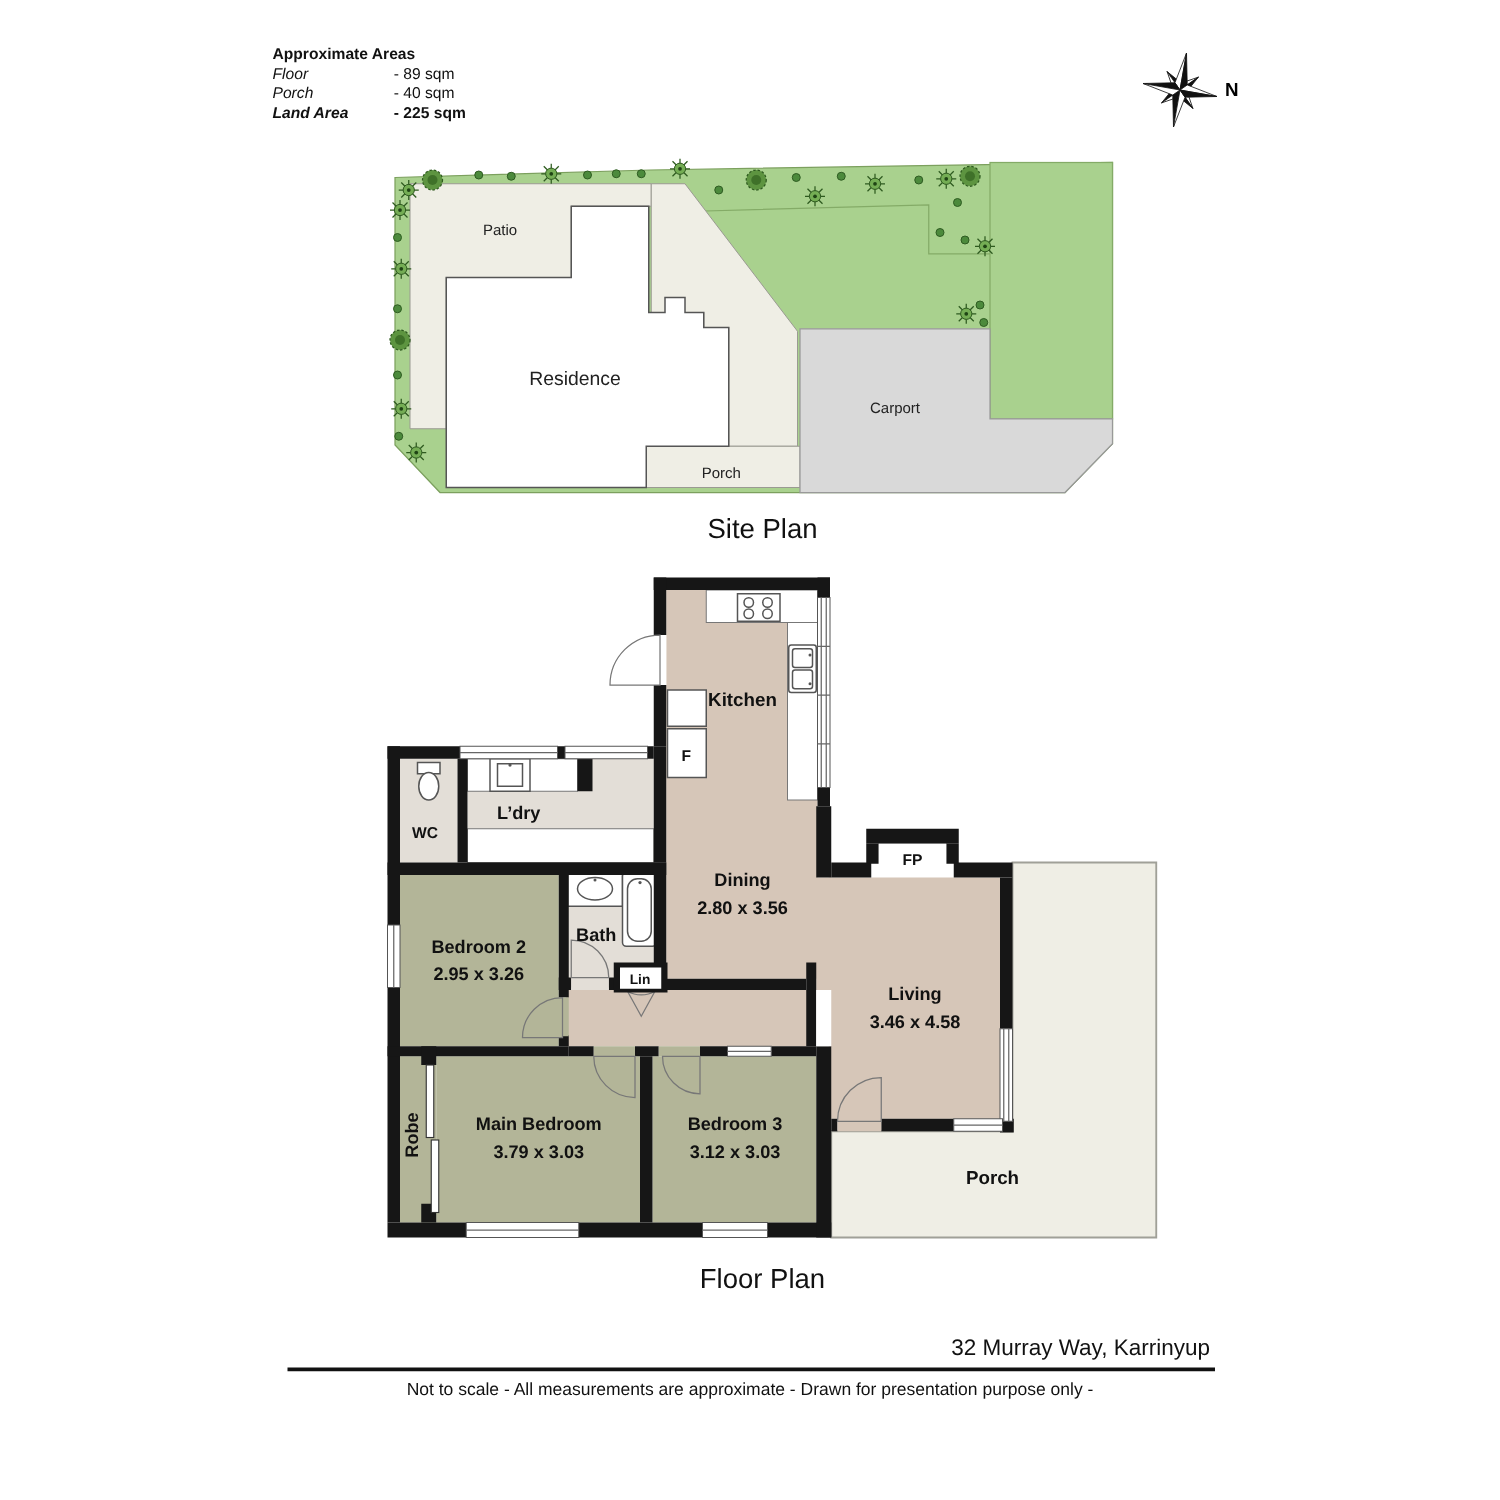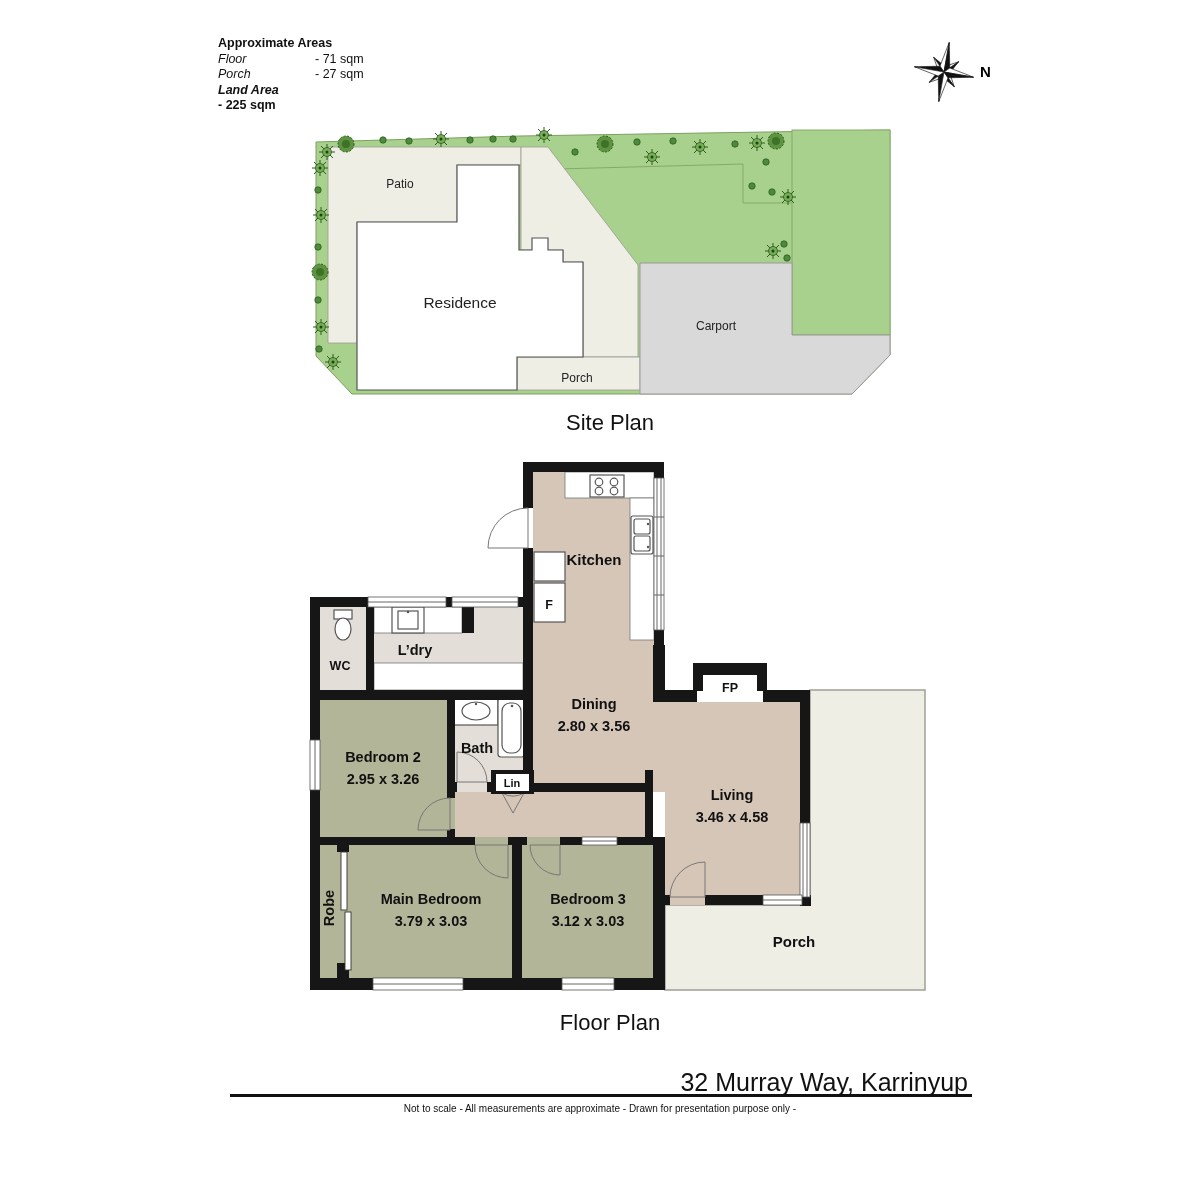--- a/index.html
+++ b/index.html
@@ -4,28 +4,28 @@
 <style>
   html,body{margin:0;padding:0;background:#fff;}
   #page{position:relative;width:1200px;height:1200px;background:#fff;overflow:hidden;
         font-family:"Liberation Sans",sans-serif;color:#111;}
   .abs{position:absolute;}
   
   #areas{left:218px;top:36px;font-size:12.5px;line-height:15.5px;}
   #areas .t{font-weight:bold;}
   #areas .row{display:flex;}
   #areas .lab{width:97px;font-style:italic;}
-  #areas .bold{font-weight:bold;flex-direction:column;}
+  #areas .bold{font-weight:bold;}
   
   .plan-title{left:10px;width:1200px;text-align:center;font-size:22px;}
   #site-title{top:410px;}
   #floor-title{top:1010px;}
-  #address{top:1068px;right:232px;font-size:25px;}
+  #address{top:1068px;right:232px;font-size:18px;}
   #rule{top:1094px;left:230px;width:742px;height:3px;background:#111;}
-  .disc{left:0;width:1200px;text-align:center;font-size:10px;color:#111;}
+  .disc{left:0;width:1200px;text-align:center;font-size:14px;color:#111;}
   #disc1{top:1103px;} #disc2{top:1122px;}
   
   .wall{fill:#161616;}
   .tan{fill:#d6c6b8;}
   .sage{fill:#b3b598;}
   .wet{fill:#e3ded7;}
   .white{fill:#ffffff;}
   .winline{stroke:#666;stroke-width:1;}
   .fixture{fill:#fff;stroke:#555;stroke-width:1.2;}
   .door{stroke:#777;stroke-width:1;}
@@ -40,25 +40,25 @@
 </style>
 </head>
 <body>
 
 <div id="page">
 
   <div class="abs" id="areas">
     <div class="t">Approximate Areas</div>
     <div class="row">
       <span class="lab">Floor</span>
-      <span>- 71 sqm</span>
+      <span>- 89 sqm</span>
     </div>
     <div class="row">
       <span class="lab">Porch</span>
-      <span>- 27 sqm</span>
+      <span>- 40 sqm</span>
     </div>
     <div class="row bold">
       <span class="lab">Land Area</span>
       <span>- 225 sqm</span>
     </div>
   </div>
 
   <svg class="abs" style="left:900px;top:28px;" width="110" height="90" viewBox="0 0 110 90">
     <g transform="translate(44,44) rotate(10)">
       <g stroke="#111" stroke-width="0.6">

